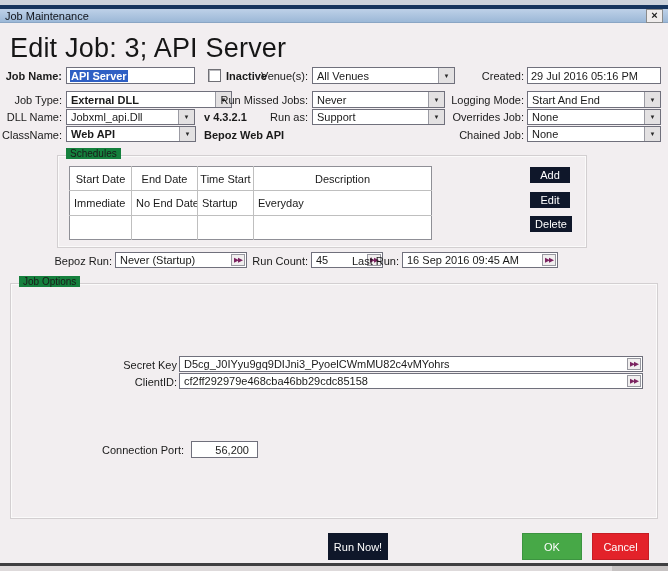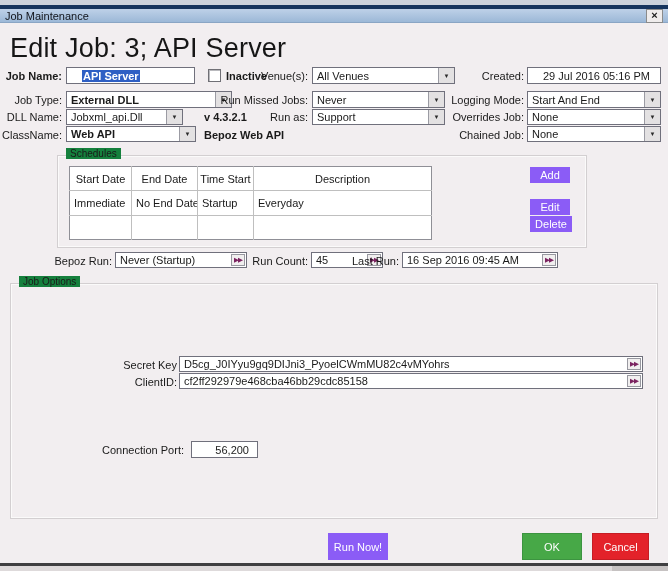--- a/index.html
+++ b/index.html
@@ -18,21 +18,21 @@
                font-size:11px; font-weight:bold; color:#1a1a1a; line-height:1; cursor:default; }
 
   .heading { position:absolute; left:10px; top:33px; font-size:27px; font-weight:300;
              letter-spacing:0.2px; color:#161616; }
 
   .lbl { position:absolute; font-size:11px; color:#1a1a1a; text-align:right; white-space:nowrap; }
   .lbl.left { text-align:left; }
   .b { font-weight:bold; }
 
   .tfield { position:absolute; background:#fff; border:1px solid #70707c; font-size:11px;
-            display:flex; align-items:center; padding:0 15px; overflow:hidden; white-space:nowrap; }
+            display:flex; align-items:center; padding:0 3px; overflow:hidden; white-space:nowrap; }
   .sel { background:#2e5fc4; color:#fff; font-weight:bold; padding:0 1px; }
 
   .dd { position:absolute; background:#fff; border:1px solid #70707c; display:flex;
         align-items:stretch; font-size:11px; overflow:hidden; }
   .dd-text { flex:1; display:flex; align-items:center; padding:0 4px; white-space:nowrap; overflow:hidden; }
   .dd-btn { width:16px; background:#e3e1e2; border-left:1px solid #9b9ba3; display:flex;
             align-items:center; justify-content:center; font-size:6px; color:#2b2b2b; }
 
   .spin-field { position:absolute; background:#fff; border:1px solid #70707c; font-size:11px;
                 display:flex; align-items:stretch; overflow:hidden; }
@@ -49,21 +49,21 @@
                  font-size:10px; font-weight:normal; white-space:nowrap; }
 
   .sched-table { position:absolute; background:#fff; border:1px solid #8f8f96; border-collapse:collapse;
                  table-layout:fixed; font-size:11px; }
   .sched-table th { font-weight:normal; text-align:center; border-right:1px solid #bfbfbf;
                     border-bottom:1px solid #bfbfbf; height:17px; padding:0 2px; }
   .sched-table td { border-right:1px solid #bfbfbf; height:17px; padding:0 4px; white-space:nowrap; overflow:hidden; }
   .sched-table tr.data td { border-bottom:1px solid #bfbfbf; }
   .sched-table th:last-child, .sched-table td:last-child { border-right:none; }
 
-  .teal-btn { position:absolute; background:#8b5cf6; color:#fff; font-size:11px; border:none;
+  .teal-btn { position:absolute; background:#0f172a; color:#fff; font-size:11px; border:none;
               display:flex; align-items:center; justify-content:center; cursor:default;
               font-family:"Liberation Sans", sans-serif; }
   .green-btn { position:absolute; background:#47a847; color:#fdfdfd; font-size:11px; border:1px solid #3c9440;
                display:flex; align-items:center; justify-content:center; cursor:default; }
   .red-btn { position:absolute; background:#e3222a; color:#fdfdfd; font-size:11px; border:1px solid #c51d24;
              display:flex; align-items:center; justify-content:center; cursor:default; }
 
   .bottom-line { position:absolute; left:0; top:563px; width:668px; height:3px; background:#3f3f41; }
   .bottom-strip { position:absolute; left:0; top:566px; width:668px; height:5px; background:#dedadb; }
   .bottom-strip-right { position:absolute; left:612px; top:566px; width:56px; height:5px; background:#c6c2c2; }
@@ -109,21 +109,21 @@
     <span class="dd-text">Never</span>
     <span class="dd-btn">▼</span>
   </div>
   <div class="lbl" style="left:436px;width:88px;top:94px;">Logging Mode:</div>
   <div class="dd" style="left:527px;top:91px;width:134px;height:17px;">
     <span class="dd-text">Start And End</span>
     <span class="dd-btn">▼</span>
   </div>
 
   <div class="lbl" style="left:0;width:62px;top:111px;">DLL Name:</div>
-  <div class="dd" style="left:66px;top:109px;width:117px;height:16px;">
+  <div class="dd" style="left:66px;top:109px;width:129px;height:16px;">
     <span class="dd-text">Jobxml_api.Dll</span>
     <span class="dd-btn">▼</span>
   </div>
   <div class="lbl b left" style="left:204px;top:111px;">v 4.3.2.1</div>
   <div class="lbl" style="left:258px;width:50px;top:111px;">Run as:</div>
   <div class="dd" style="left:312px;top:109px;width:133px;height:16px;">
     <span class="dd-text">Support</span>
     <span class="dd-btn">▼</span>
   </div>
   <div class="lbl" style="left:436px;width:88px;top:111px;">Overrides Job:</div>
@@ -168,21 +168,21 @@
       </tr>
       <tr>
         <td></td>
         <td></td>
         <td></td>
         <td></td>
       </tr>
     </tbody>
       </table>
     <button class="teal-btn" style="left:472px;top:11px;width:40px;height:16px;">Add</button>
-    <button class="teal-btn" style="left:472px;top:36px;width:40px;height:16px;margin-top:7px;">Edit</button>
+    <button class="teal-btn" style="left:472px;top:36px;width:40px;height:16px;">Edit</button>
     <button class="teal-btn" style="left:472px;top:60px;width:42px;height:16px;">Delete</button>
   </div>
 
   <div class="lbl" style="left:52px;width:60px;top:255px;">Bepoz Run:</div>
   <div class="spin-field" style="left:115px;top:252px;width:132px;height:16px;">
     <span class="spin-text">Never (Startup)</span>
     <span class="spin-btn">▶▶</span>
   </div>
   <div class="lbl" style="left:250px;width:58px;top:255px;">Run Count:</div>
   <div class="spin-field" style="left:311px;top:252px;width:72px;height:16px;">

